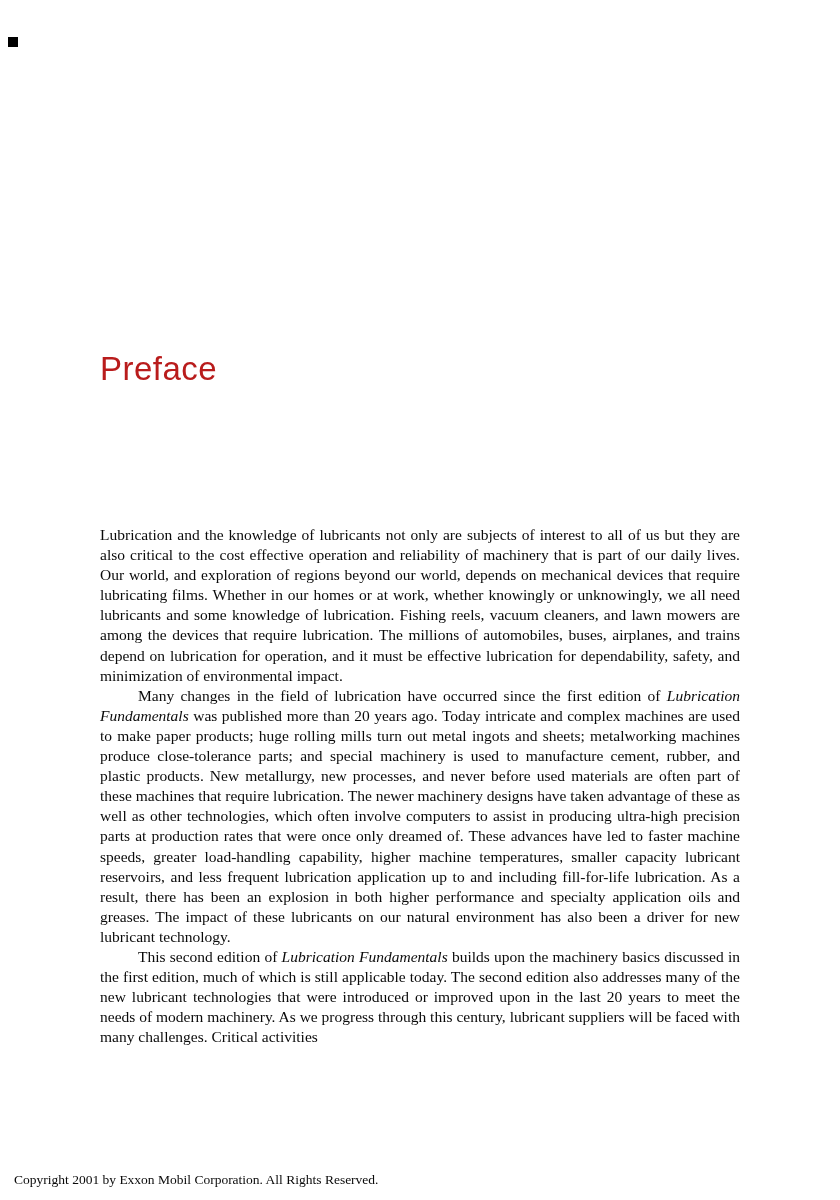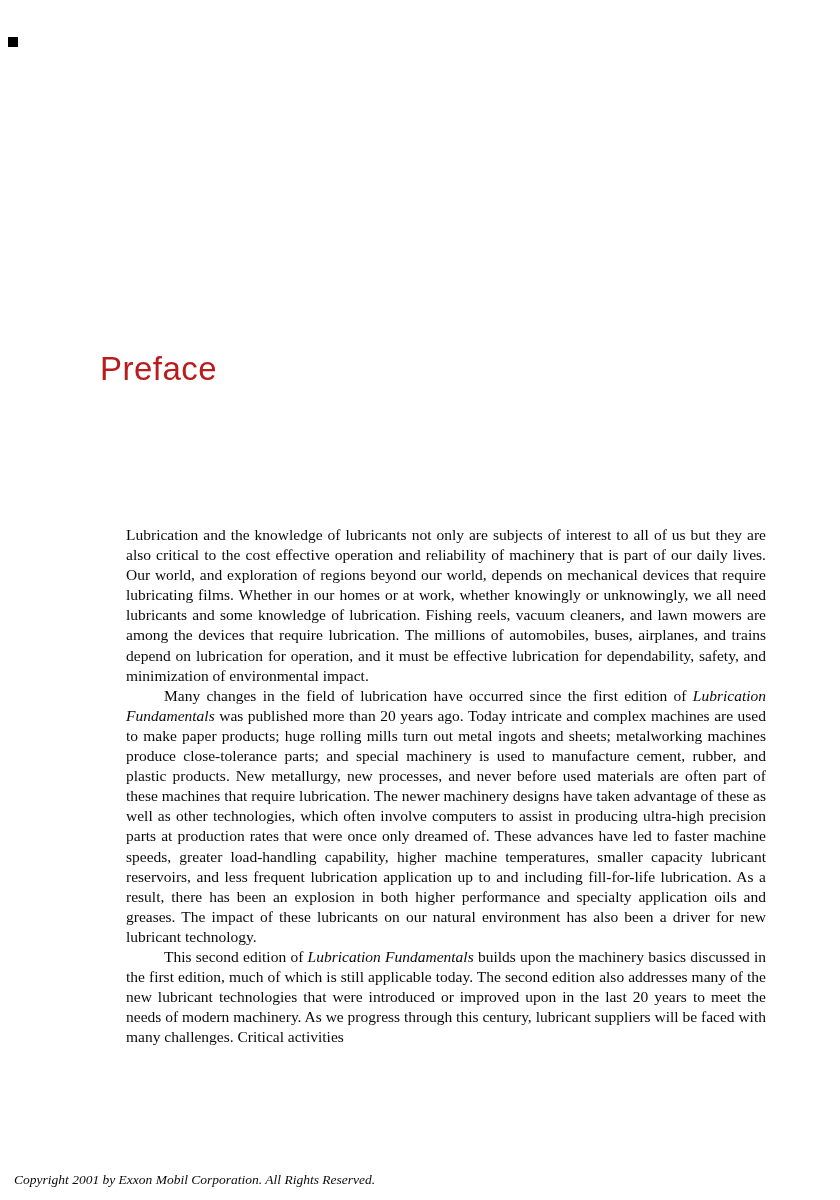--- a/index.html
+++ b/index.html
@@ -38,33 +38,31 @@
   .body-text {
     position: absolute;
     left: 100px;
     top: 525px;
     width: 640px;
     font-family: "Liberation Serif", serif;
     font-size: 15.5px;
     line-height: 20.1px;
     text-align: justify;
     color: #0a0a0a;
-    margin-left: 26px;
   }
   .body-text p { margin: 0; }
   .body-text p.indented { text-indent: 38px; }
   .body-text em { font-style: italic; }
   .footer {
     position: absolute;
     left: 14px;
     top: 1172px;
     font-family: "Liberation Serif", serif;
     font-size: 13.5px;
     color: #0a0a0a;
-    font-style: italic;
   }
 </style>
 </head>
 <body>
 
 <div class="page">
 
   <div class="corner-mark"></div>
 
   <h1 class="title">Preface</h1>

